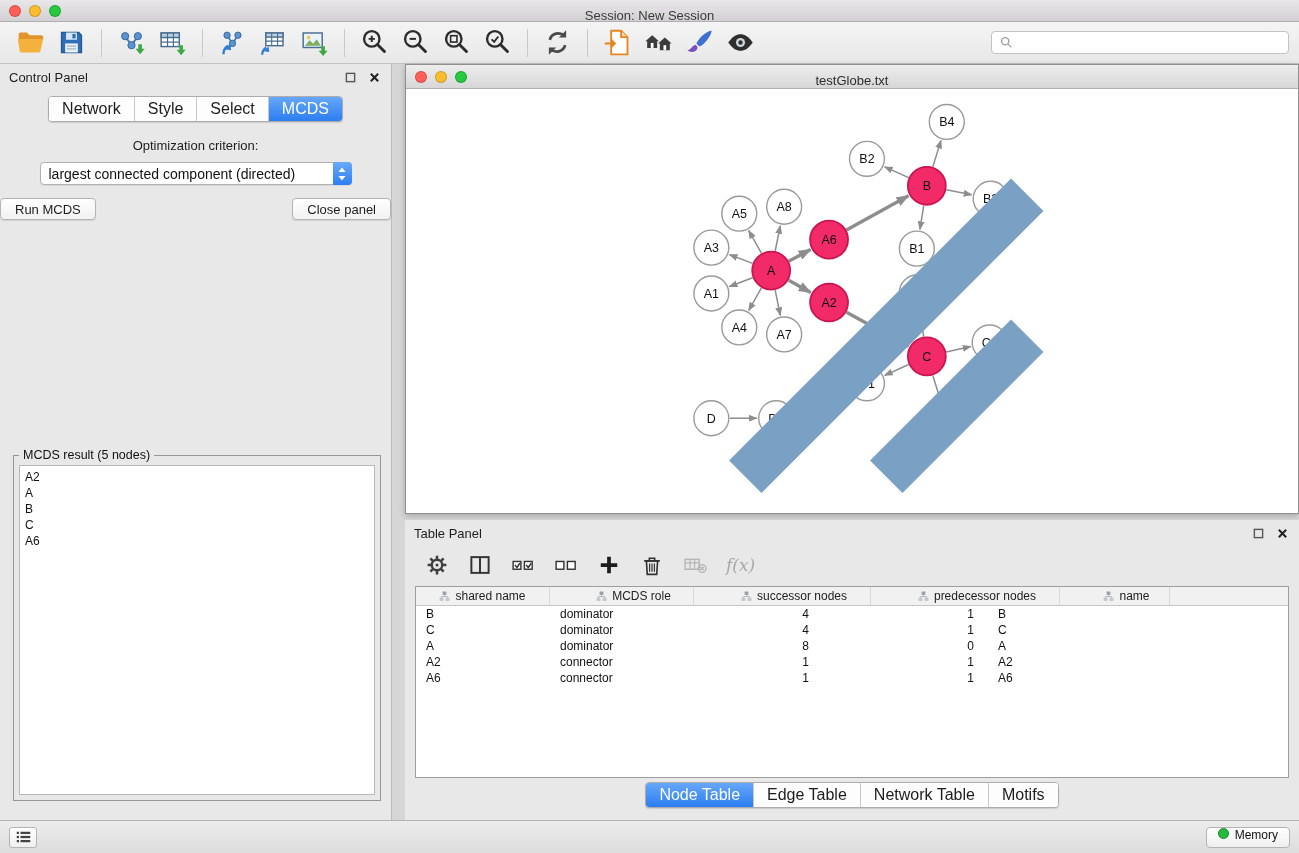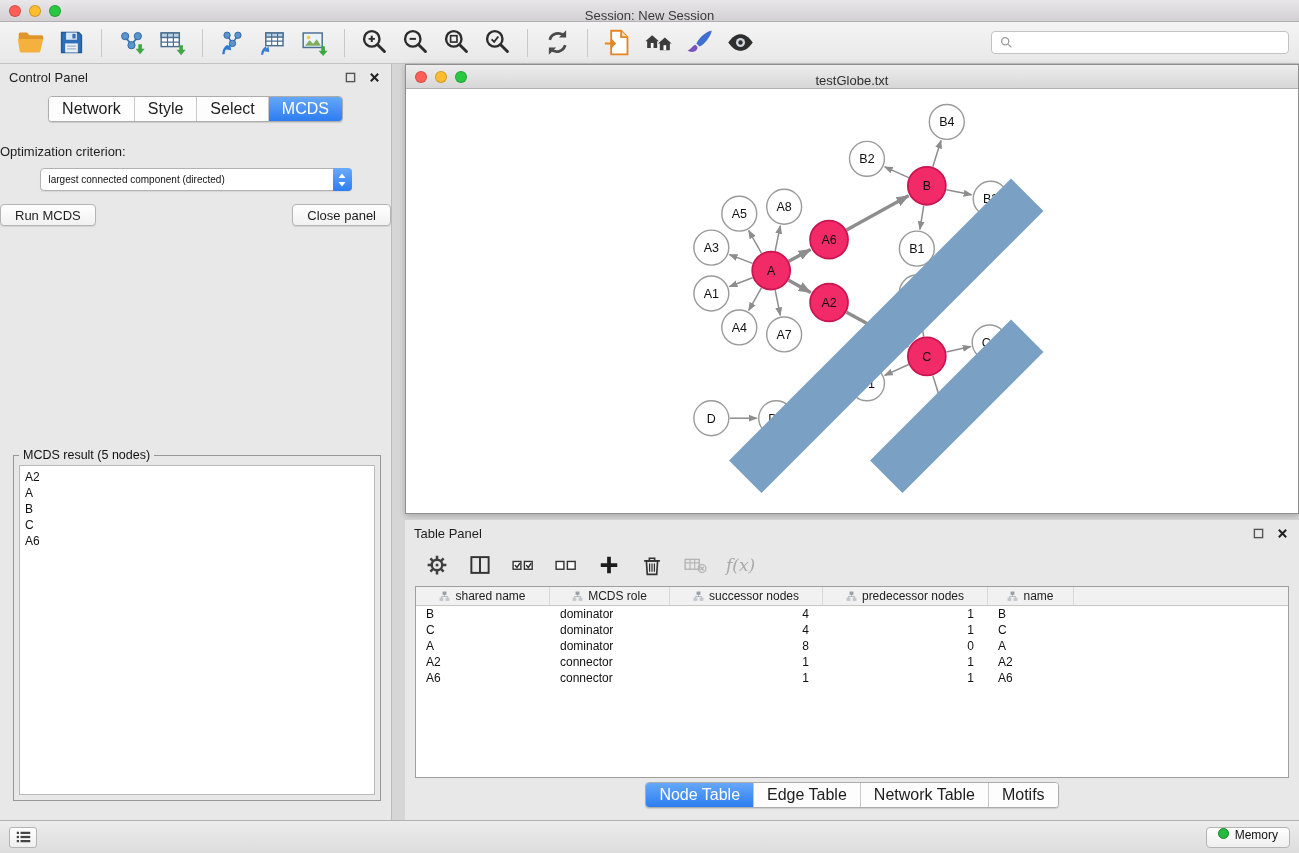--- a/index.html
+++ b/index.html
@@ -27,24 +27,24 @@
   
   .control-panel{position:absolute;left:0;top:0;width:392px;height:100%;background:#e8e8e8;border-right:1px solid #bcbcbc;}
   .panel-header{height:26px;display:flex;align-items:center;padding:0 9px;font-size:13px;color:#1e1e1e;}
   .panel-header .ph-title{flex:1;}
   .ph-btn{background:none;border:none;padding:2px;margin-left:9px;cursor:pointer;display:flex;align-items:center;}
   .cp-tabs-wrap{display:flex;justify-content:center;margin-top:6px;}
   .segmented{display:inline-flex;border:1px solid #acacac;border-radius:4px;overflow:hidden;background:#fff;box-shadow:0 1px 1px rgba(0,0,0,.12);}
   .segmented .seg{border:none;background:#fdfdfd;font-size:16px;padding:3px 13px;border-right:1px solid #c8c8c8;color:#1d1d1d;cursor:pointer;white-space:nowrap;}
   .segmented .seg:last-child{border-right:none;}
   .segmented .seg.active{background:linear-gradient(#66a8f9,#2c7df1);color:#fff;}
-  .opt-label{font-size:13px;color:#1d1d1d;margin-top:22px;}
+  .opt-label{text-align:center;font-size:13px;color:#1d1d1d;margin-top:16px;}
   .combo-wrap{display:flex;justify-content:center;margin-top:9px;}
   .combo{display:flex;align-items:center;width:312px;height:23px;background:#fff;border:1px solid #b2b2b2;border-radius:4px;cursor:pointer;box-shadow:0 1px 1px rgba(0,0,0,.08);}
-  .combo-value{flex:1;font-size:10px;padding-left:8px;color:#111;white-space:nowrap;overflow:hidden;}
+  .combo-value{flex:1;font-size:14px;padding-left:8px;color:#111;white-space:nowrap;overflow:hidden;}
   .combo-cap{width:19px;height:23px;margin:-1px -1px -1px 0;border-radius:0 4px 4px 0;background:linear-gradient(#6aabfa,#2d7ef1);display:flex;align-items:center;justify-content:center;}
   .cp-buttons{display:flex;justify-content:space-between;gap:13px;margin-top:13px;}
   .mac-btn{font-size:13px;color:#1d1d1d;background:linear-gradient(#ffffff,#f1f1f1);border:1px solid #b4b4b4;border-radius:4px;height:22px;padding:0 14px;cursor:pointer;box-shadow:0 1px 1px rgba(0,0,0,.1);}
   .result-box{position:absolute;left:13px;right:10px;top:391px;bottom:19px;border:1px solid #979797;}
   .result-title{position:absolute;top:-8px;left:5px;background:#e8e8e8;padding:0 4px;font-size:12.5px;color:#111;}
   .result-list{position:absolute;left:5px;right:5px;top:9px;bottom:5px;background:#fff;border:1px solid #b9b9b9;padding:3px 0;overflow:auto;}
   .result-item{font-size:12px;line-height:16px;padding:0 5px;color:#111;}
 
   
   .network-window{position:absolute;left:405px;top:0;width:894px;height:450px;border:1px solid #8f8f8f;background:#fff;box-shadow:0 2px 6px rgba(0,0,0,.22);}
@@ -56,21 +56,21 @@
   .nw-canvas svg text{font-family:"Liberation Sans",sans-serif;}
   .resize-grip{position:absolute;right:1px;bottom:1px;}
 
   
   .table-panel{position:absolute;left:405px;top:456px;right:0;bottom:0;background:#e8e8e8;}
   .tp-toolbar{display:flex;align-items:center;gap:15px;height:38px;padding-left:18px;}
   .tp-btn{background:none;border:none;padding:2px;cursor:pointer;display:flex;align-items:center;}
   .tp-btn.disabled{cursor:default;}
   .fx-label{font-family:"DejaVu Serif",serif;font-style:italic;font-size:17px;color:#a8a8a8;}
   .table-wrap{position:absolute;left:10px;right:10px;top:66px;bottom:42px;background:#fff;border:1px solid #9e9e9e;overflow:hidden;}
-  .t-header{display:grid;grid-template-columns:134px 120px 153px 165px 86px 1fr;background:#f1f1f1;border-bottom:1px solid #c6c6c6;height:19px;}
+  .t-header{display:grid;grid-template-columns:134px 120px 153px 165px 86px 1fr;background:#f1f1f1;border-bottom:1px solid #c6c6c6;height:19px;gap:24px;}
   .th{display:flex;align-items:center;justify-content:center;gap:5px;font-size:12px;color:#222;border-right:1px solid #d8d8d8;overflow:hidden;cursor:pointer;}
   .th.filler{border-right:none;cursor:default;}
   .t-row{display:grid;grid-template-columns:134px 120px 153px 165px 86px 1fr;height:16px;cursor:default;}
   .td{font-size:12px;color:#111;display:flex;align-items:center;padding-left:10px;overflow:hidden;}
   .td.num{justify-content:flex-end;padding-right:14px;padding-left:0;}
   .tp-tabs-wrap{position:absolute;left:0;right:0;bottom:12px;display:flex;justify-content:center;}
 
   
   .statusbar{position:absolute;left:0;right:0;bottom:0;height:33px;background:linear-gradient(#ececec,#dddddd);border-top:1px solid #b2b2b2;display:flex;align-items:center;padding:0 9px;}
   .sb-left-btn{width:28px;height:21px;background:linear-gradient(#fff,#efefef);border:1px solid #b4b4b4;border-radius:3px;display:flex;align-items:center;justify-content:center;cursor:pointer;}

